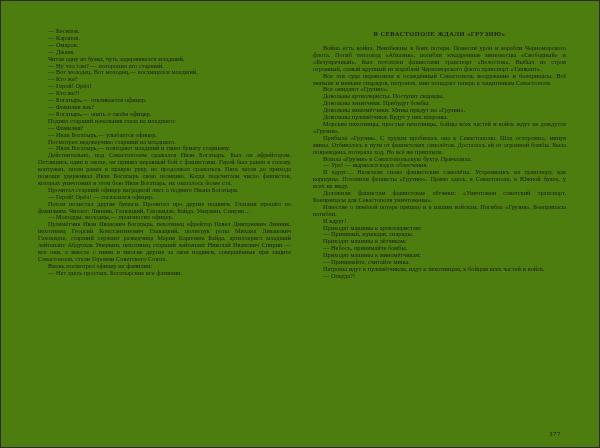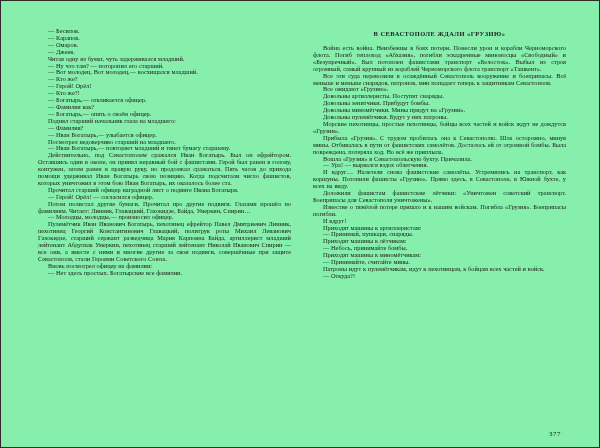--- a/index.html
+++ b/index.html
@@ -5,21 +5,21 @@
   html, body {
     margin: 0;
     padding: 0;
     background: #dedbd4;
   }
   .page {
     position: relative;
     width: 600px;
     height: 448px;
     box-sizing: border-box;
-    background: #86efac;
+    background: #4d7c0f;
     border: 1px solid #2b2b2b;
     overflow: hidden;
     font-family: "Liberation Serif", "DejaVu Serif", serif;
     color: #1b1b1b;
   }
   .columns {
     position: absolute;
     top: 27px;
     left: 37px;
     right: 33px;

